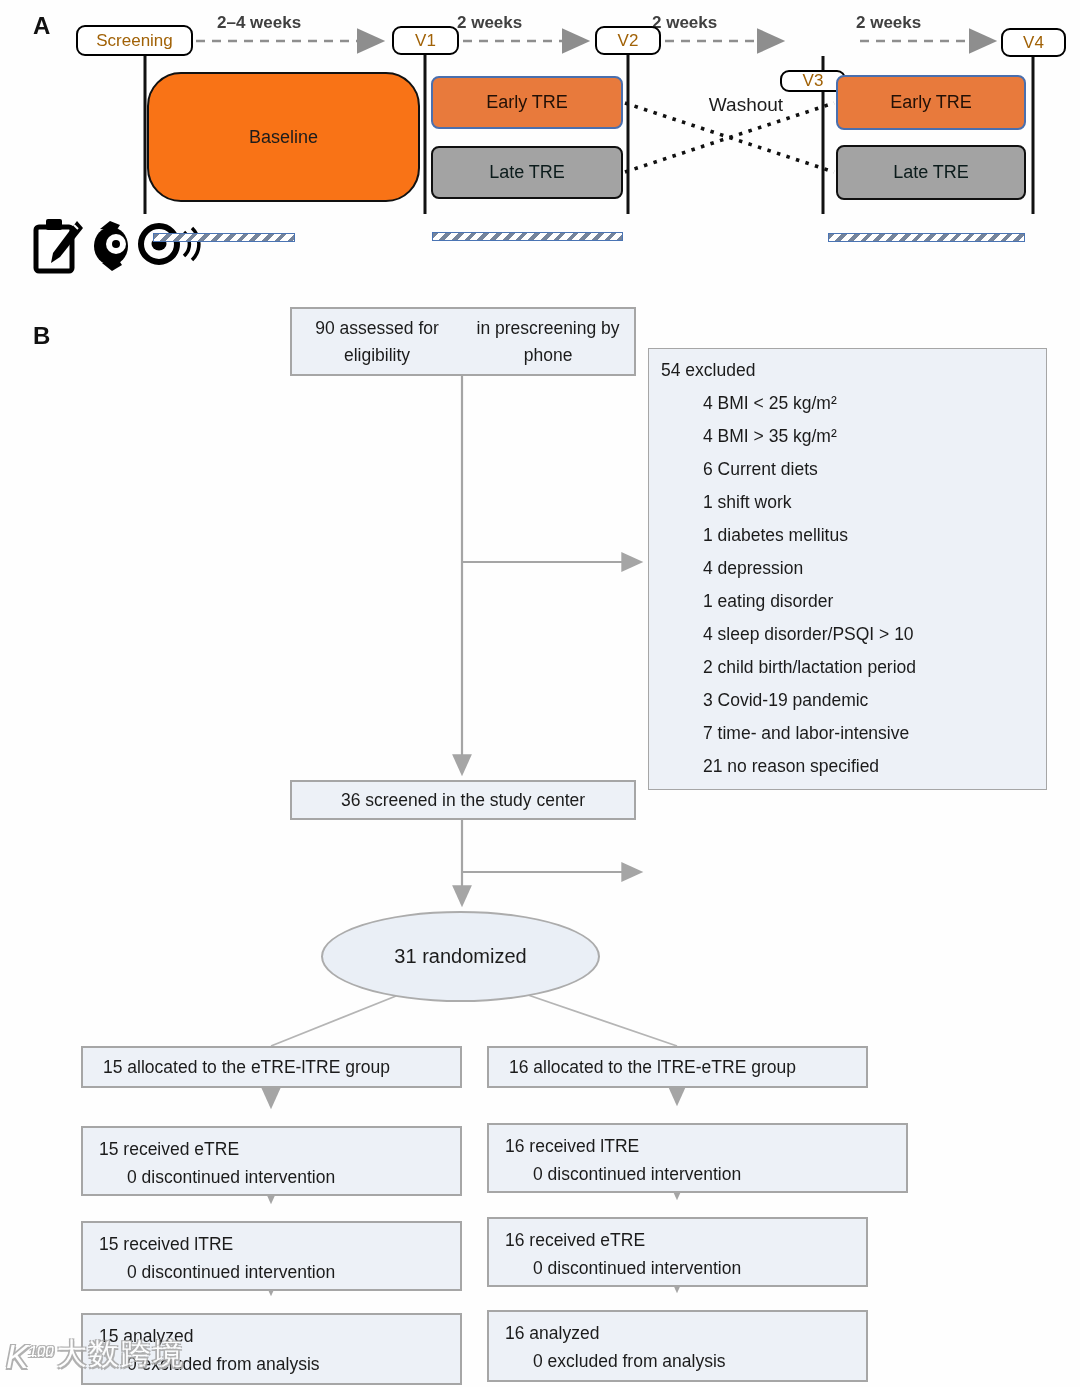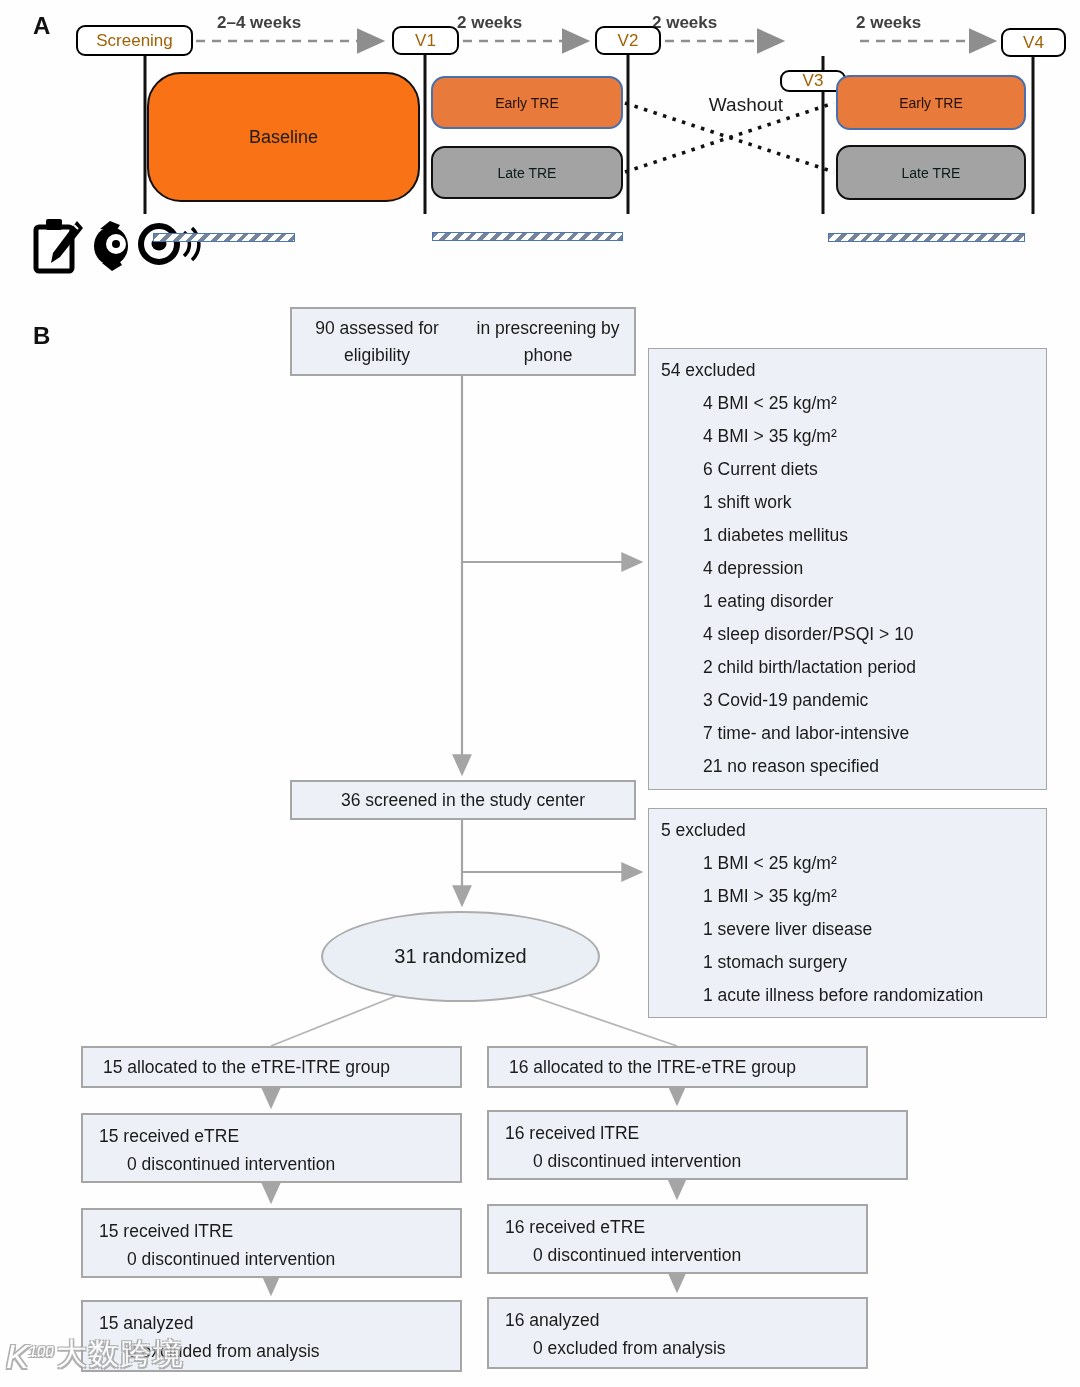--- a/index.html
+++ b/index.html
@@ -10,35 +10,35 @@
 
   
   .panel-label{font-size:24px;font-weight:bold;color:#111;}
 
   
   .node{background:#fff;border:2.5px solid #000;border-radius:9px;display:flex;
     align-items:center;justify-content:center;font-size:17px;color:#a16207;}
   .interval{font-size:17px;text-align:left;color:#404040;font-weight:bold;}
   .baseline{background:#f97316;border:2.2px solid #111;border-radius:34px;display:flex;
     align-items:center;justify-content:center;font-size:18px;}
-  .arm{border-radius:14px;display:flex;align-items:center;justify-content:center;font-size:14px;}
+  .arm{border-radius:8px;display:flex;align-items:center;justify-content:center;font-size:18px;}
   .arm.early{background:#E87A3C;border:2px solid #4A6FAE;color:#221006;}
   .arm.late{background:#a3a3a3;border:2.2px solid #101010;color:#0b1b1b;}
   .washout{font-size:19px;text-align:center;}
   .hbar{height:9px;border:1.6px solid #4A74B4;
     background:repeating-linear-gradient(135deg,#75849B 0 4px,#ffffff 4px 9px);}
   .icon-row{display:flex;align-items:flex-start;gap:2px;}
 
   
   .fbox{background:#EDF1F7;border:2px solid #A6A6A6;font-size:17.5px;color:#1b1b1b;}
   .fbox.center{display:flex;flex-direction:row;align-items:center;justify-content:center;
     text-align:center;line-height:27px;}
   .fbox.list{border-width:1.6px;padding:5px 12px;line-height:33px;font-size:17.5px;}
   .list-item{padding-left:42px;white-space:nowrap;}
-  .fbox.two{padding:7px 0 0 16px;line-height:28px;}
+  .fbox.two{padding:7px 0 0 16px;line-height:28px;margin-top:13px;}
   .fbox.two .l2{padding-left:28px;}
   .fbox.alloc{display:flex;align-items:center;padding-left:20px;}
   .ellipse{background:#EAEFF6;border:2.2px solid #ACACAC;border-radius:50%;display:flex;
     align-items:center;justify-content:center;font-size:20px;}
 
   
   .watermark{display:flex;align-items:center;gap:3px;opacity:0.88;
     color:#ffffff;font-weight:normal;
     text-shadow:-1.5px -1.5px 0 #a7a7a7,1.5px -1.5px 0 #a7a7a7,
                 -1.5px 1.5px 0 #a7a7a7,1.5px 1.5px 0 #a7a7a7;}
@@ -167,28 +167,20 @@
     <div class="list-item">2 child birth/lactation period</div>
     <div class="list-item">3 Covid-19 pandemic</div>
     <div class="list-item">7 time- and labor-intensive</div>
     <div class="list-item">21 no reason specified</div>
   </div>
 
   <div class="abs fbox center" style="left:290px;top:780px;width:346px;height:40px;">
     <span>36 screened in the study center</span>
   </div>
 
-  <div class="abs fbox list" style="left:648px;top:808px;width:399px;height:210px;">
-    <div class="list-title">5 excluded</div>
-    <div class="list-item">1 BMI &lt; 25 kg/m²</div>
-    <div class="list-item">1 BMI &gt; 35 kg/m²</div>
-    <div class="list-item">1 severe liver disease</div>
-    <div class="list-item">1 stomach surgery</div>
-    <div class="list-item">1 acute illness before randomization</div>
-  </div>
 
   <div class="abs ellipse" style="left:321px;top:911px;width:279px;height:91px;">
     <span>31 randomized</span>
   </div>
 
   <div class="abs fbox alloc" style="left:81px;top:1046px;width:381px;height:42px;">
     <span>15 allocated to the eTRE-lTRE group</span>
   </div>
   <div class="abs fbox two" style="left:81px;top:1113px;width:381px;height:70px;">
     <div class="l1">15 received eTRE</div>

